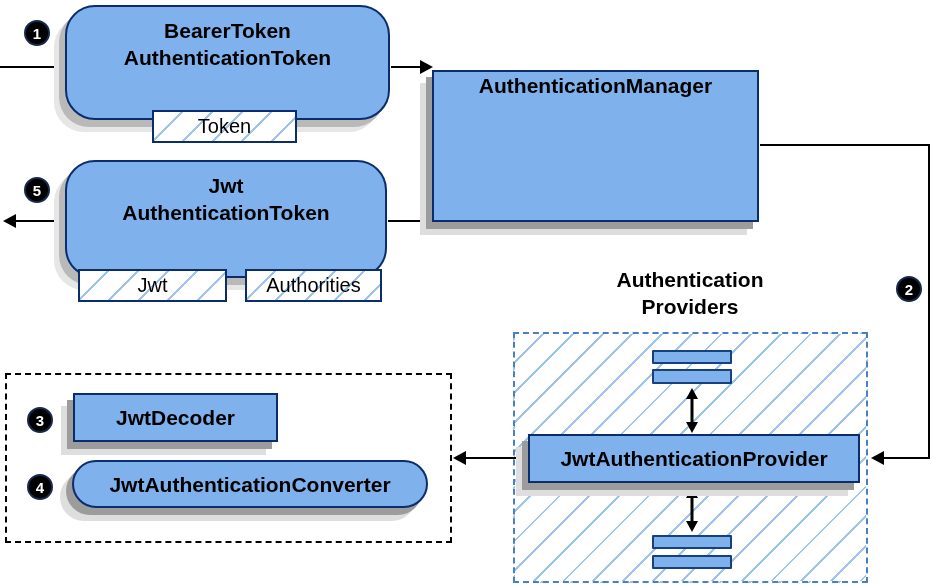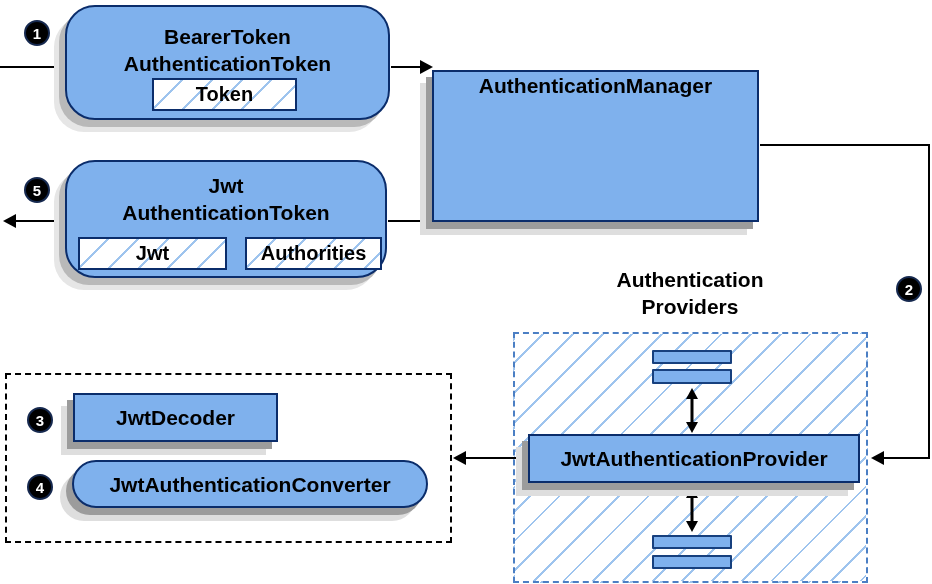--- a/index.html
+++ b/index.html
@@ -23,22 +23,22 @@
   }
   .rounded{border-radius:30px;}
   .shadow-sq{box-shadow:-6px 7px 0 0 #9c9c9c,-12px 13px 0 0 #dedede;}
   .shadow-rd{box-shadow:-6px 7px 0 0 #b9b9b9,-11px 12px 0 0 #e6e6e6;}
   .node .title{font-size:21px;line-height:27px;}
   .chip{
     position:absolute;box-sizing:border-box;
     border:2px solid var(--node-border);
     background-color:#fff;
     background-image:repeating-linear-gradient(135deg,rgba(0,0,0,0) 0 19px,var(--hatch) 19px 21px);
-    font-weight:bold;font-size:20px;
-    display:flex;align-items:center;justify-content:center;
+    font-weight:normal;font-size:20px;
+    display:flex;align-items:center;justify-content:center;margin-top:32px;
   }
   .group-dashed-blue{
     position:absolute;box-sizing:border-box;z-index:0;
     border:2px dashed var(--dashed-blue);
     background-color:#fff;
     background-image:repeating-linear-gradient(135deg,rgba(0,0,0,0) 0 19px,var(--hatch) 19px 21px);
   }
   .group-dashed-black{
     position:absolute;box-sizing:border-box;z-index:0;
     border:2px dashed #000;background:#fff;
@@ -96,21 +96,21 @@
       <polygon points="686,399 698,399 692,388" fill="#000"></polygon>
       <polygon points="686,422 698,422 692,433" fill="#000"></polygon>
     </g>
     <g>
       <line x1="692" y1="495" x2="692" y2="524" stroke="#000" stroke-width="3"></line>
       <polygon points="686,498 698,498 692,487" fill="#000"></polygon>
       <polygon points="686,521 698,521 692,532" fill="#000"></polygon>
     </g>
   </svg>
 
-  <div class="node rounded shadow-rd" style="left:65px;top:5px;width:325px;height:115px;padding-top:16px;">
+  <div class="node rounded shadow-rd" style="left:65px;top:5px;width:325px;height:115px;padding-top:10px;">
     <div class="title">BearerToken</div>
     <div class="title">AuthenticationToken</div>
     <div class="chip" style="left:85px;top:71px;width:145px;height:33px;">
       <span>Token</span>
     </div>
   </div>
 
   <div class="node shadow-sq" style="left:432px;top:70px;width:327px;height:152px;">
     <div class="title">AuthenticationManager</div>
   </div>

